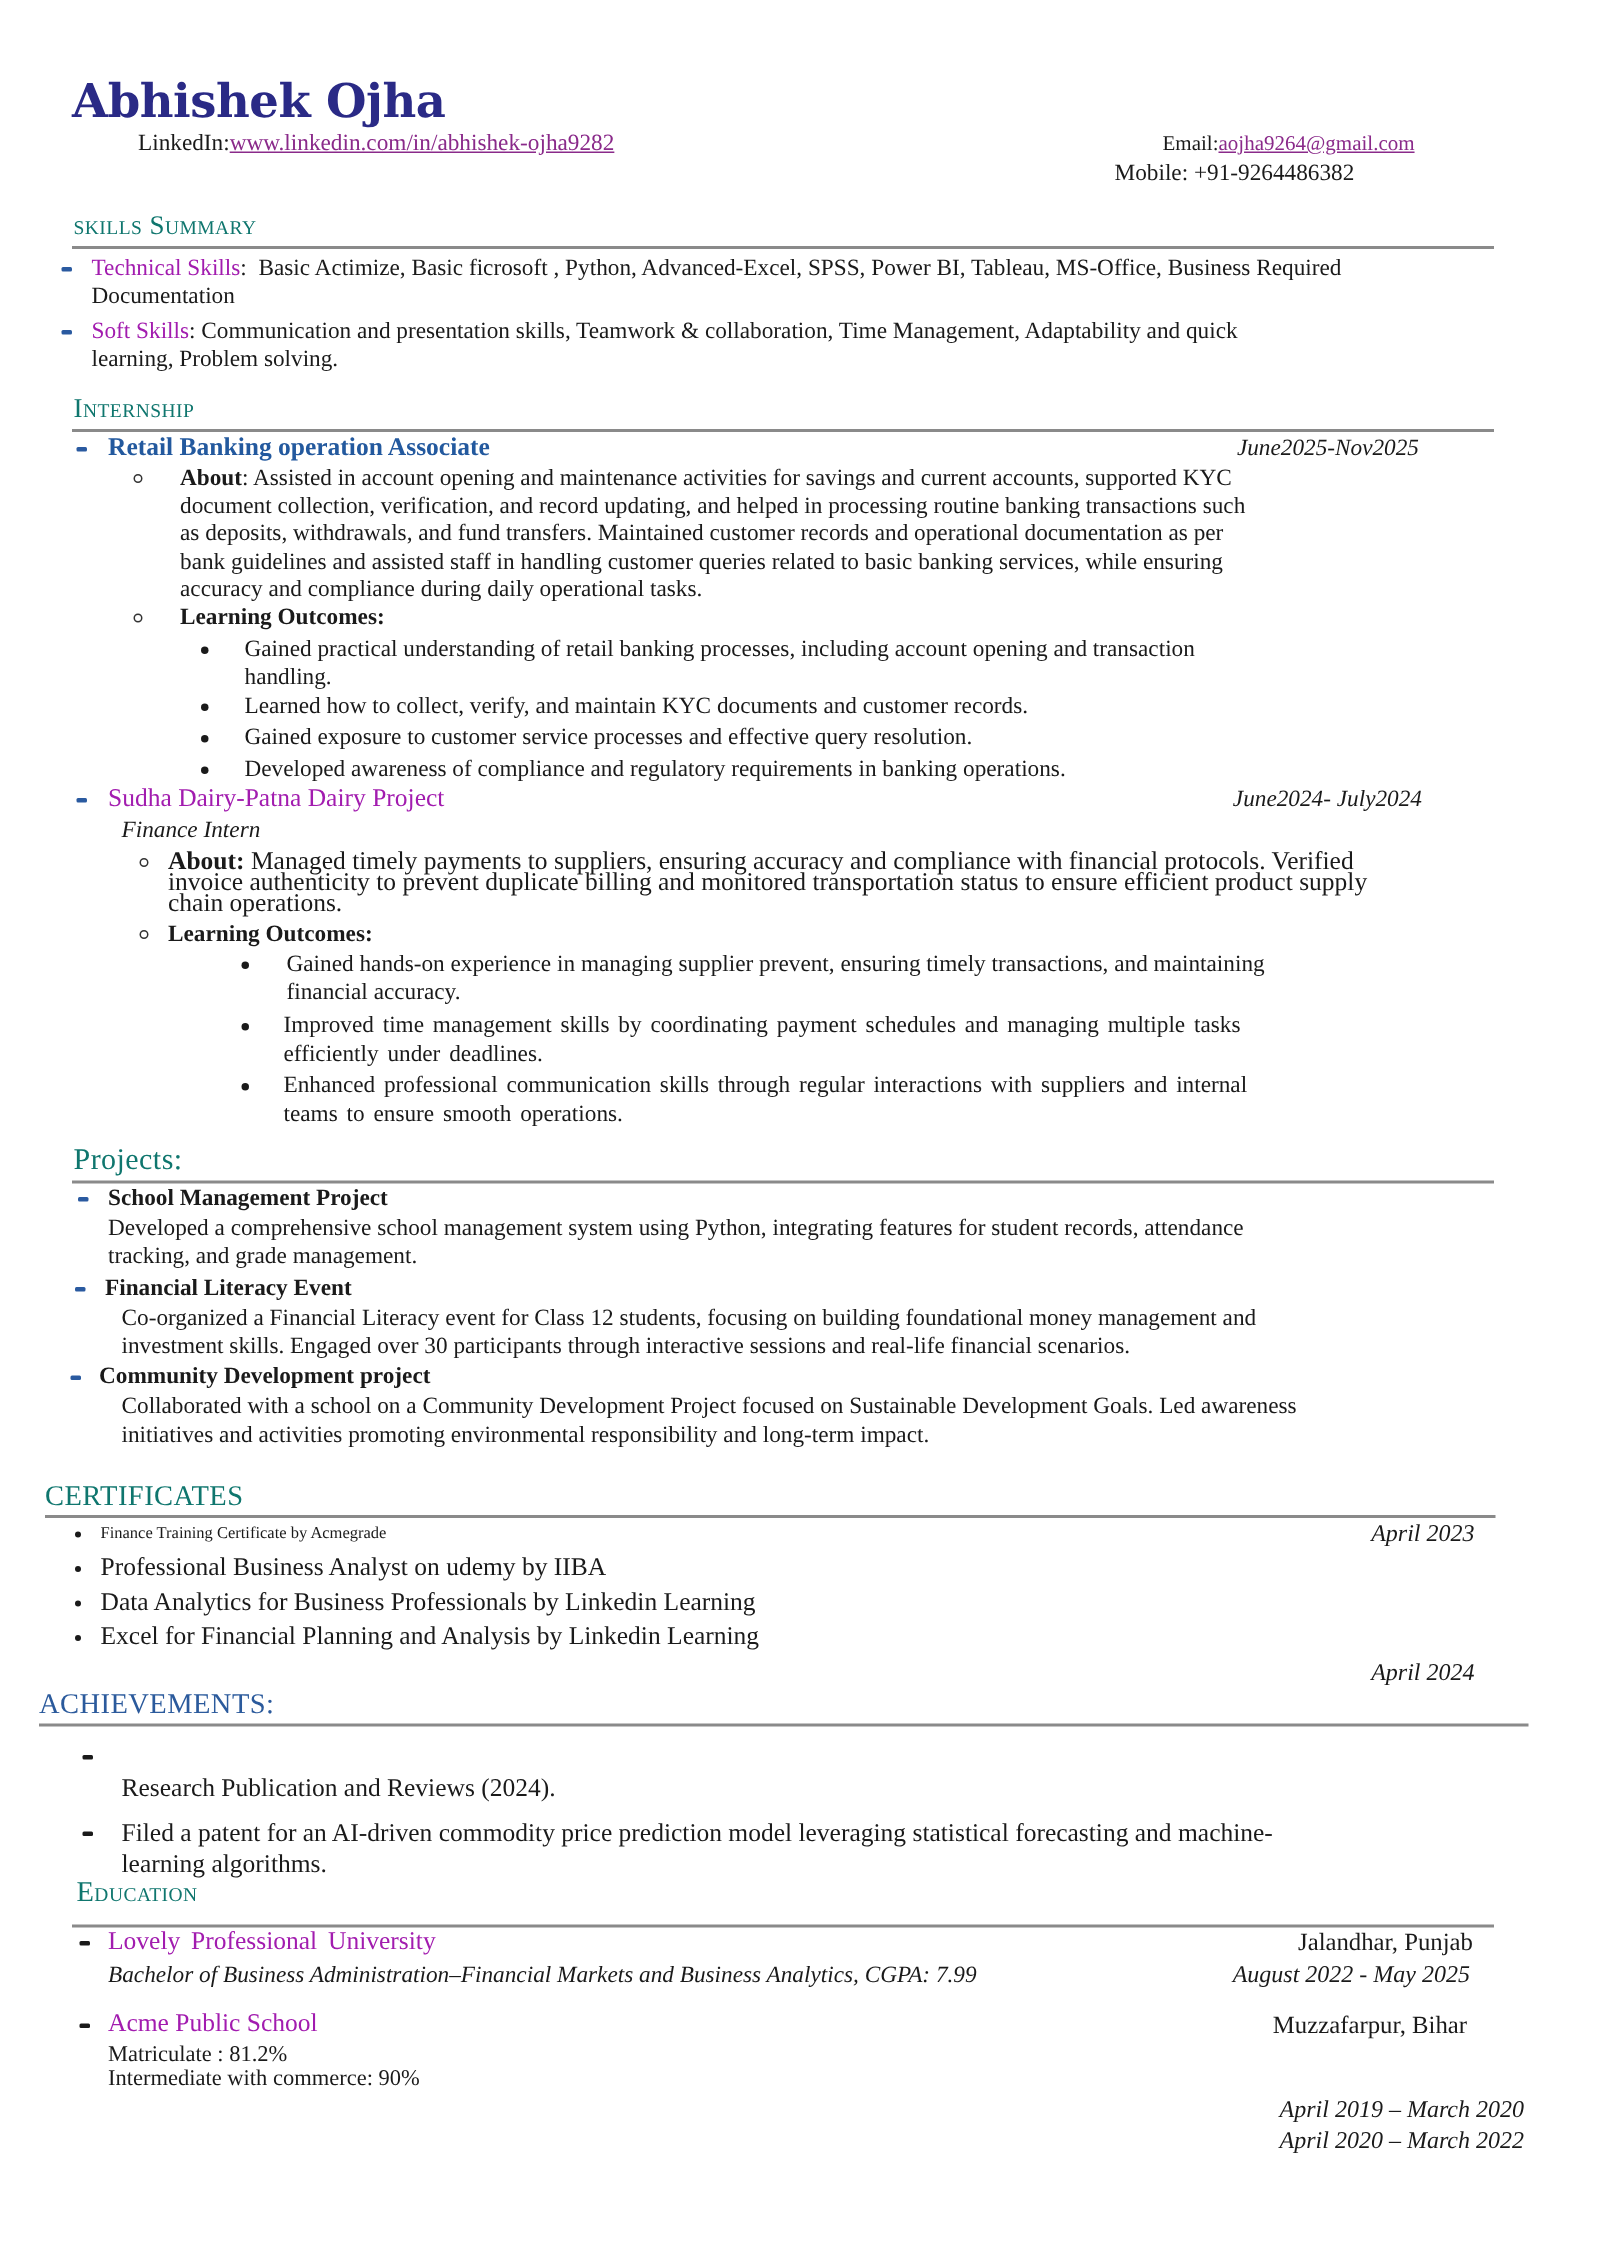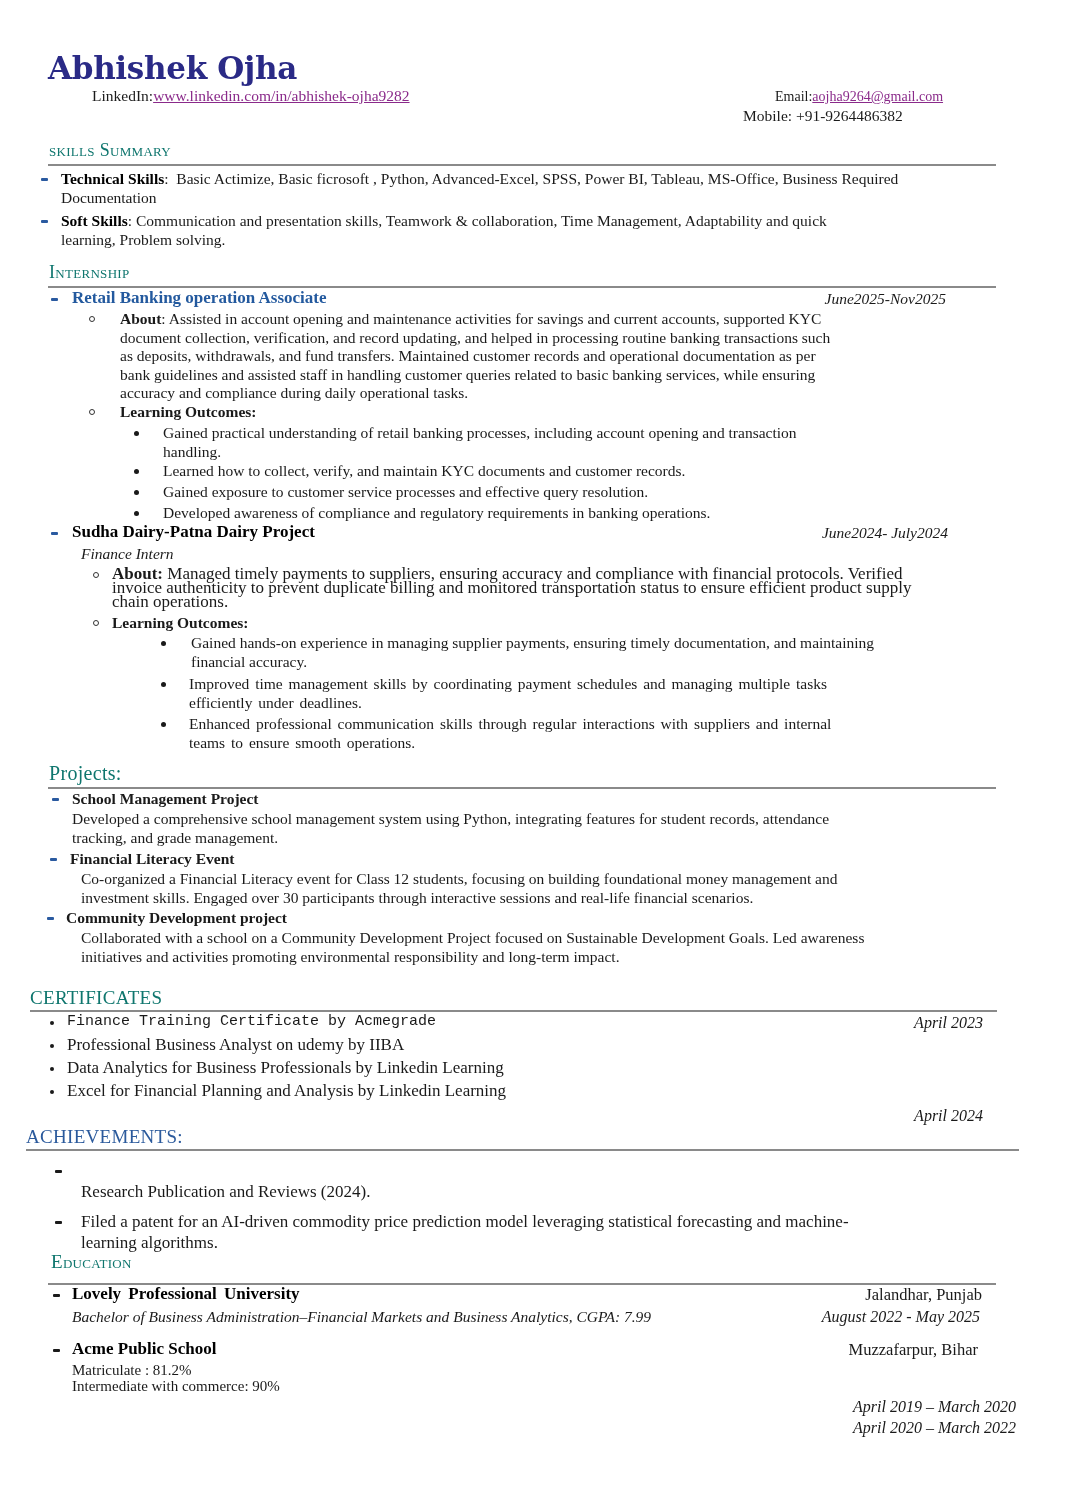--- a/index.html
+++ b/index.html
@@ -32,21 +32,21 @@
   .sec-title.sc { font-variant: small-caps; }
   .rule { position: absolute; height: 2px; background: #8a8a8a; }
   .txt {
     position: absolute;
     font-family: "Liberation Serif", serif;
     font-size: 15.5px;
     line-height: 18.5px;
     color: #1a1a1a;
   }
   .blue-b { color: #23599e; font-weight: bold; }
-  .navy-b { color: #000000; font-weight: bold; }
+  .navy-b { color: #a21caf; font-weight: normal; }
   .bold { font-weight: bold; }
   .ital { font-style: italic; }
   .dash {
     position: absolute;
     width: 7px; height: 3px; background: #2a5aa0; border-radius: 1px;
   }
   .dash.blk { background: #1a1a1a; }
   .circ {
     position: absolute; width: 6px; height: 6px;
     border: 1px solid #333; border-radius: 50%;
@@ -119,21 +119,21 @@
 <div class="txt" style="left:112px; top:567px; line-height:14px; font-size:17px;">
   <span class="bold">About:</span> <span>Managed timely payments to suppliers, ensuring accuracy and compliance with financial protocols. Verified</span><br>
   <span>invoice authenticity to prevent duplicate billing and monitored transportation status to ensure efficient product supply</span><br>
   <span>chain operations.</span>
 </div>
 <div class="circ" style="left:93px; top:620px;"></div>
 <div class="txt bold" style="left:112px; top:614px;"><span>Learning  Outcomes</span>:</div>
 
 <div class="dot" style="left:161px; top:641px;"></div>
 <div class="txt" style="left:191px; top:634px;">
-  <span>Gained hands-on experience in managing supplier payments, ensuring timely documentation, and maintaining</span><br>
+  <span>Gained hands-on experience in managing supplier prevent, ensuring timely transactions, and maintaining</span><br>
   <span>financial accuracy.</span>
 </div>
 <div class="dot" style="left:161px; top:682px;"></div>
 <div class="txt" style="left:189px; top:675px; word-spacing:2px;">
   <span>Improved time management skills by coordinating payment schedules and managing multiple tasks</span><br>
   <span>efficiently under deadlines.</span>
 </div>
 <div class="dot" style="left:161px; top:722px;"></div>
 <div class="txt" style="left:189px; top:715px; word-spacing:2px;">
   <span>Enhanced professional communication skills through regular interactions with suppliers and internal</span><br>
@@ -158,21 +158,21 @@
 <div class="dash" style="left:47px; top:917px;"></div>
 <div class="txt bold" style="left:66px; top:909px;">Community Development project</div>
 <div class="txt" style="left:81px; top:929px;">
   <span>Collaborated with a school on a Community Development Project focused on Sustainable Development Goals. Led awareness</span><br>
   <span>initiatives and activities promoting environmental responsibility and long-term impact.</span>
 </div>
 
 <div class="sec-title" style="left:30px; top:987px; font-size:19px;">CERTIFICATES</div>
 <div class="rule" style="left:30px; top:1010px; width:967px;"></div>
 <div class="dot" style="left:50px; top:1021px; width:4px; height:4px;"></div>
-<div class="txt" style="left:67px; top:1013px; font-size:15px;font-family:Liberation Mono, monospace;">Finance Training Certificate by Acmegrade</div>
+<div class="txt" style="left:67px; top:1013px; font-size:11px;">Finance Training Certificate by Acmegrade</div>
 <div class="txt ital right" style="left:780px; top:1014px; width:203px; font-size:16px;">April 2023</div>
 <div class="dot" style="left:50px; top:1044px; width:4px; height:4px;"></div>
 <div class="txt" style="left:67px; top:1036px; font-size:17px;">Professional Business Analyst on udemy by IIBA</div>
 <div class="dot" style="left:50px; top:1067px; width:4px; height:4px;"></div>
 <div class="txt" style="left:67px; top:1059px; font-size:17px;">Data Analytics for Business Professionals by Linkedin Learning</div>
 <div class="dot" style="left:50px; top:1090px; width:4px; height:4px;"></div>
 <div class="txt" style="left:67px; top:1082px; font-size:17px;">Excel for Financial Planning and Analysis by Linkedin Learning</div>
 <div class="txt ital right" style="left:780px; top:1107px; width:203px; font-size:16px;">April 2024</div>
 
 <div class="sec-title" style="left:26px; top:1126px; font-size:19px; color:#2b5a9c;">ACHIEVEMENTS:</div>

